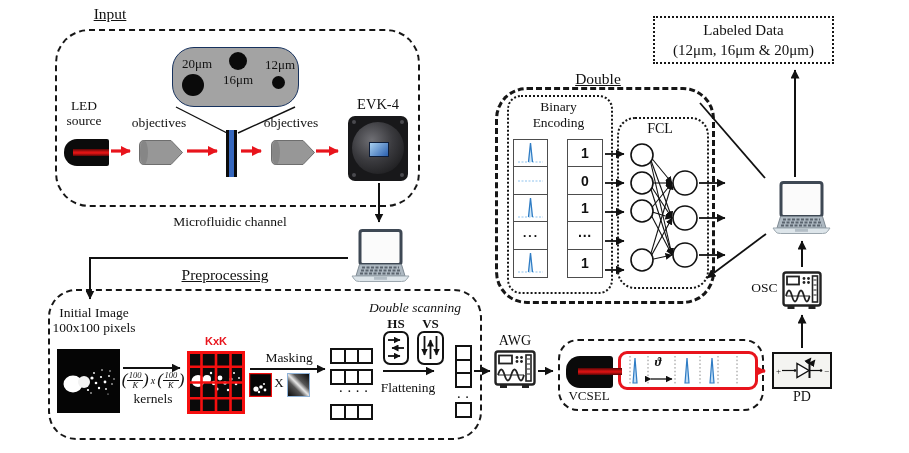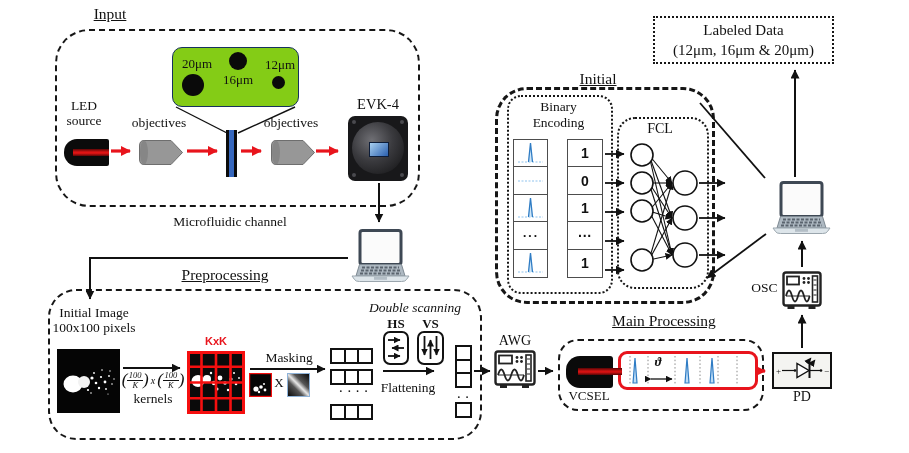--- a/index.html
+++ b/index.html
@@ -54,21 +54,21 @@
   <div class="abs" style="left:64px;top:139px;width:45px;height:27px;background:#0b0b0b;border-radius:13px 2px 2px 13px;">
     <div class="abs" style="left:9px;top:10px;width:36px;height:7px;background:linear-gradient(180deg,#5c0606,#e01414 45%,#e01414 60%,#5c0606);"></div>
   </div>
 
   <div class="lbl" style="left:128px;top:115px;width:62px;">objectives</div>
   <svg class="abs" style="left:138px;top:139px;" width="46" height="27">
     <path d="M6,1.5 H33 L44.5,13.5 L33,25.5 H6 Q1.5,25.5 1.5,20 V7 Q1.5,1.5 6,1.5 Z" fill="#979797" stroke="#6e6e6e" stroke-width="1"></path>
     <ellipse cx="6" cy="13.5" rx="4" ry="12" fill="#868686"></ellipse>
   </svg>
 
-  <div class="abs" style="left:172px;top:47px;width:127px;height:60px;background:#84cc16;border:1.6px solid #17325e;border-radius:10px;box-sizing:border-box;">
+  <div class="abs" style="left:172px;top:47px;width:127px;height:60px;background:#a3a3a3;border:1.6px solid #17325e;border-radius:22px;box-sizing:border-box;">
     <div class="lbl" style="left:4px;top:9px;width:40px;font-size:13px;">20μm</div>
     <div class="lbl" style="left:45px;top:25px;width:40px;font-size:13px;">16μm</div>
     <div class="lbl" style="left:87px;top:10px;width:40px;font-size:13px;">12μm</div>
     <div class="abs" style="left:9px;top:26px;width:22px;height:22px;background:#0a0a0a;border-radius:50%;"></div>
     <div class="abs" style="left:56px;top:4px;width:18px;height:18px;background:#0a0a0a;border-radius:50%;"></div>
     <div class="abs" style="left:99px;top:28px;width:13px;height:13px;background:#0a0a0a;border-radius:50%;"></div>
   </div>
 
   <div class="abs" style="left:226px;top:130px;width:11px;height:47px;background:linear-gradient(90deg,#0b0b0b 0 3px,#3667bd 3px 8px,#0b0b0b 8px);"></div>
   <div class="lbl" style="left:168px;top:180px;width:124px;margin-top:34px;">Microfluidic channel</div>
@@ -248,21 +248,20 @@
         <line x1="33" y1="14" x2="36" y2="14"></line>
         <line x1="33" y1="19" x2="36" y2="19"></line>
         <line x1="33" y1="24" x2="36" y2="24"></line>
       </g>
     <line x1="4" y1="25" x2="30" y2="25" stroke="#222" stroke-width="1"></line>
     <path d="M4,25 q3.3,-11 6.6,0 q3.3,11 6.6,0 q3.3,-11 6.6,0 q3.3,11 6.2,0" fill="none" stroke="#222" stroke-width="1.8"></path>
     <rect x="6" y="34.5" width="7" height="3.5" fill="#222"></rect>
       <rect x="28" y="34.5" width="7" height="3.5" fill="#222"></rect>
   </svg>
 
-  <div class="lbl title" style="left:598px;top:312px;width:132px;">Main Processing</div>
   <div class="dashedbox" style="left:558px;top:339px;width:202px;height:68px;border-radius:20px;"></div>
 
   <div class="abs" style="left:566px;top:356px;width:47px;height:32px;background:#0a0a0a;border-radius:14px 3px 3px 14px;"></div>
   <div class="abs" style="left:578px;top:368px;width:44px;height:6.5px;background:linear-gradient(180deg,#550505,#d51212 45%,#d51212 60%,#550505);z-index:3;"></div>
   <div class="lbl" style="left:562px;top:389px;width:54px;font-size:13px;">VCSEL</div>
 
   <div class="abs" style="left:618px;top:351px;width:140px;height:39px;box-sizing:border-box;border:3px solid #e8141c;border-radius:9px;background:#fff;">
     <svg width="134" height="33">
       <g stroke="#8a8a8a" stroke-width="1" stroke-dasharray="1.5 2.2">
         <line x1="9" y1="2" x2="9" y2="31"></line>
@@ -330,21 +329,21 @@
     </g>
     <path d="M4,47 H61 L58.5,50.5 Q57.5,52.5 53.5,52.5 H11.5 Q7.5,52.5 6.5,50.5 Z" fill="#dde5ea" stroke="#9aa5ad" stroke-width="1"></path>
     <rect x="26" y="47.6" width="13" height="3.2" fill="#b3bec6"></rect>
   </svg>
 
   <div class="abs" style="left:653px;top:16px;width:181px;height:48px;box-sizing:border-box;border:2.5px dotted #161616;display:flex;flex-direction:column;align-items:center;justify-content:center;line-height:1.35;font-size:15px;">
     <div>Labeled Data</div>
     <div>(12μm, 16μm &amp; 20μm)</div>
   </div>
 
-  <div class="lbl title" style="left:566px;top:70px;width:64px;">Initial</div>
+  <div class="lbl title" style="left:566px;top:70px;width:64px;">Double</div>
   <div class="dashedbox" style="left:495px;top:87px;width:214px;height:211px;border-radius:32px;border-width:3px;"></div>
 
   <div class="dottedbox" style="left:507px;top:95px;width:102px;height:195px;border-radius:14px;"></div>
   <div class="lbl" style="left:510px;top:99px;width:97px;line-height:1.15;">Binary
 Encoding</div>
 
   <div class="colflex" style="left:513px;top:140px;">
     <div class="bcell">
       <svg width="31" height="25">
           <line x1="3" y1="21" x2="28" y2="21" stroke="#8fc3ee" stroke-width="1.1" stroke-dasharray="2 1.5"></line>

